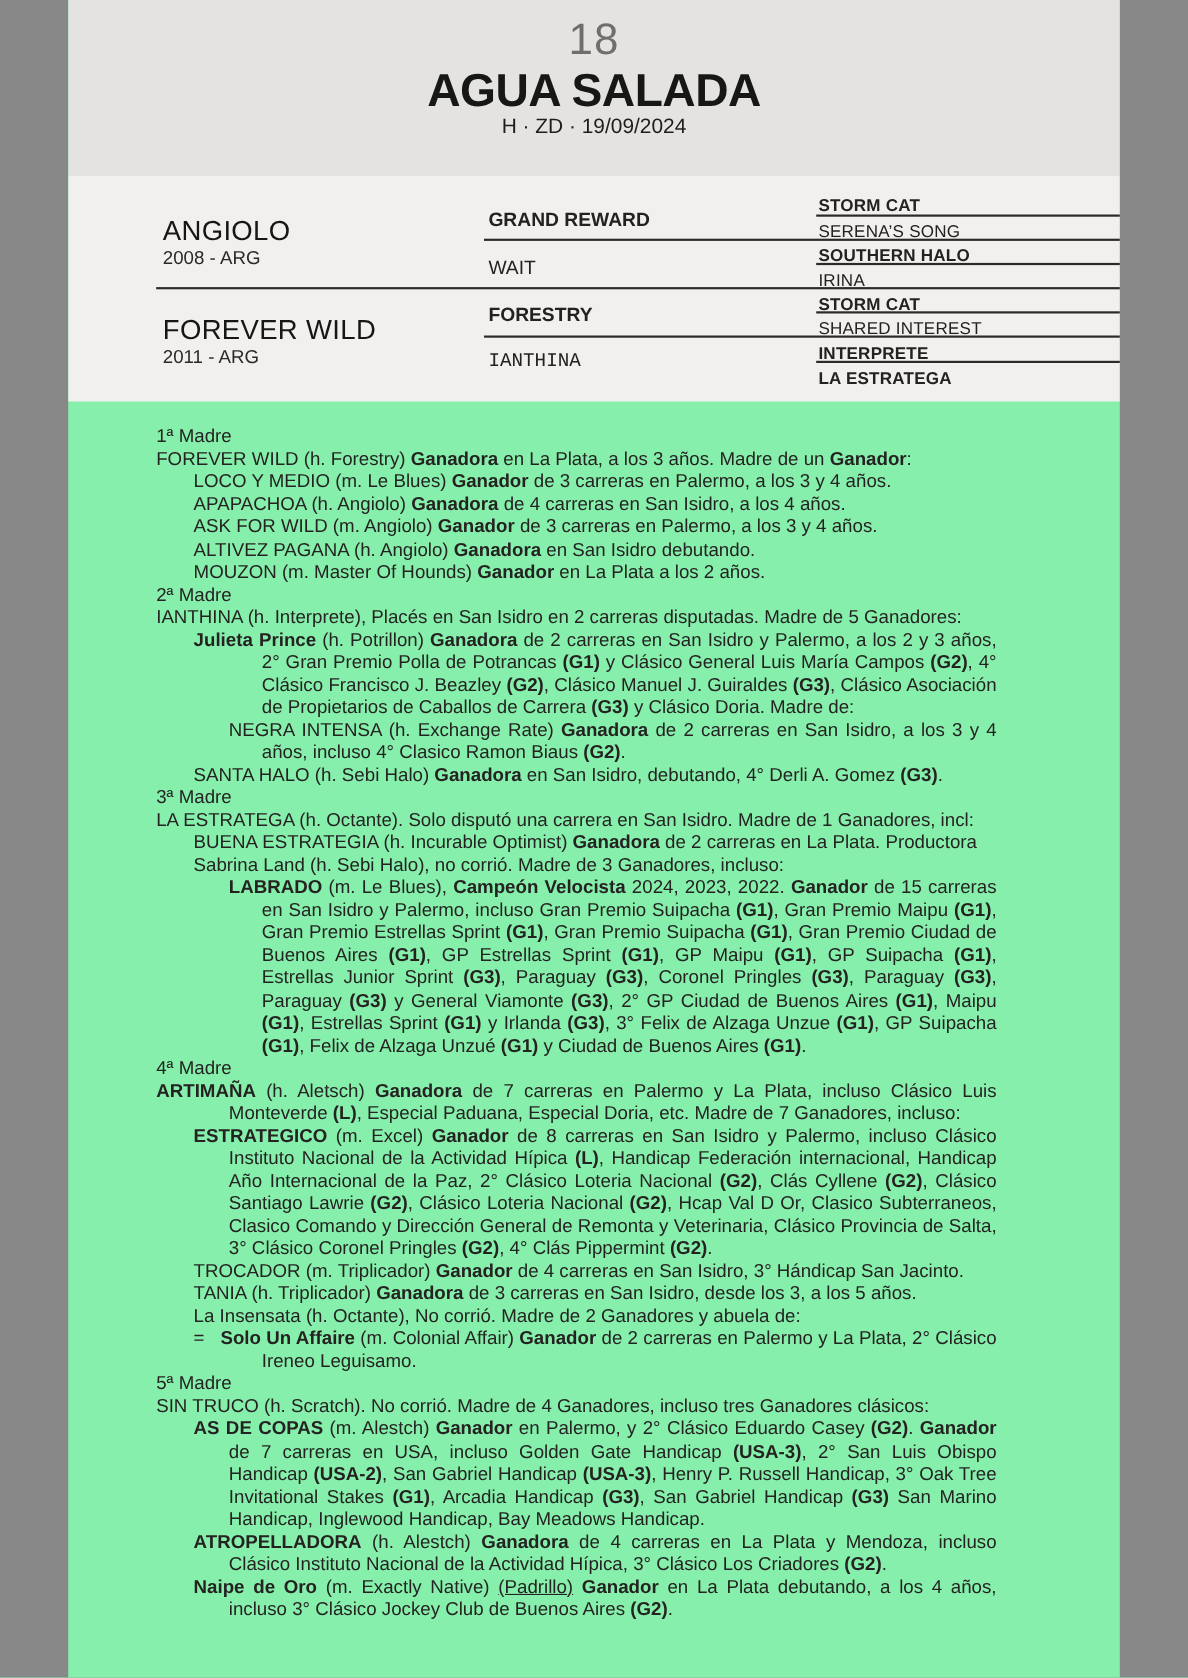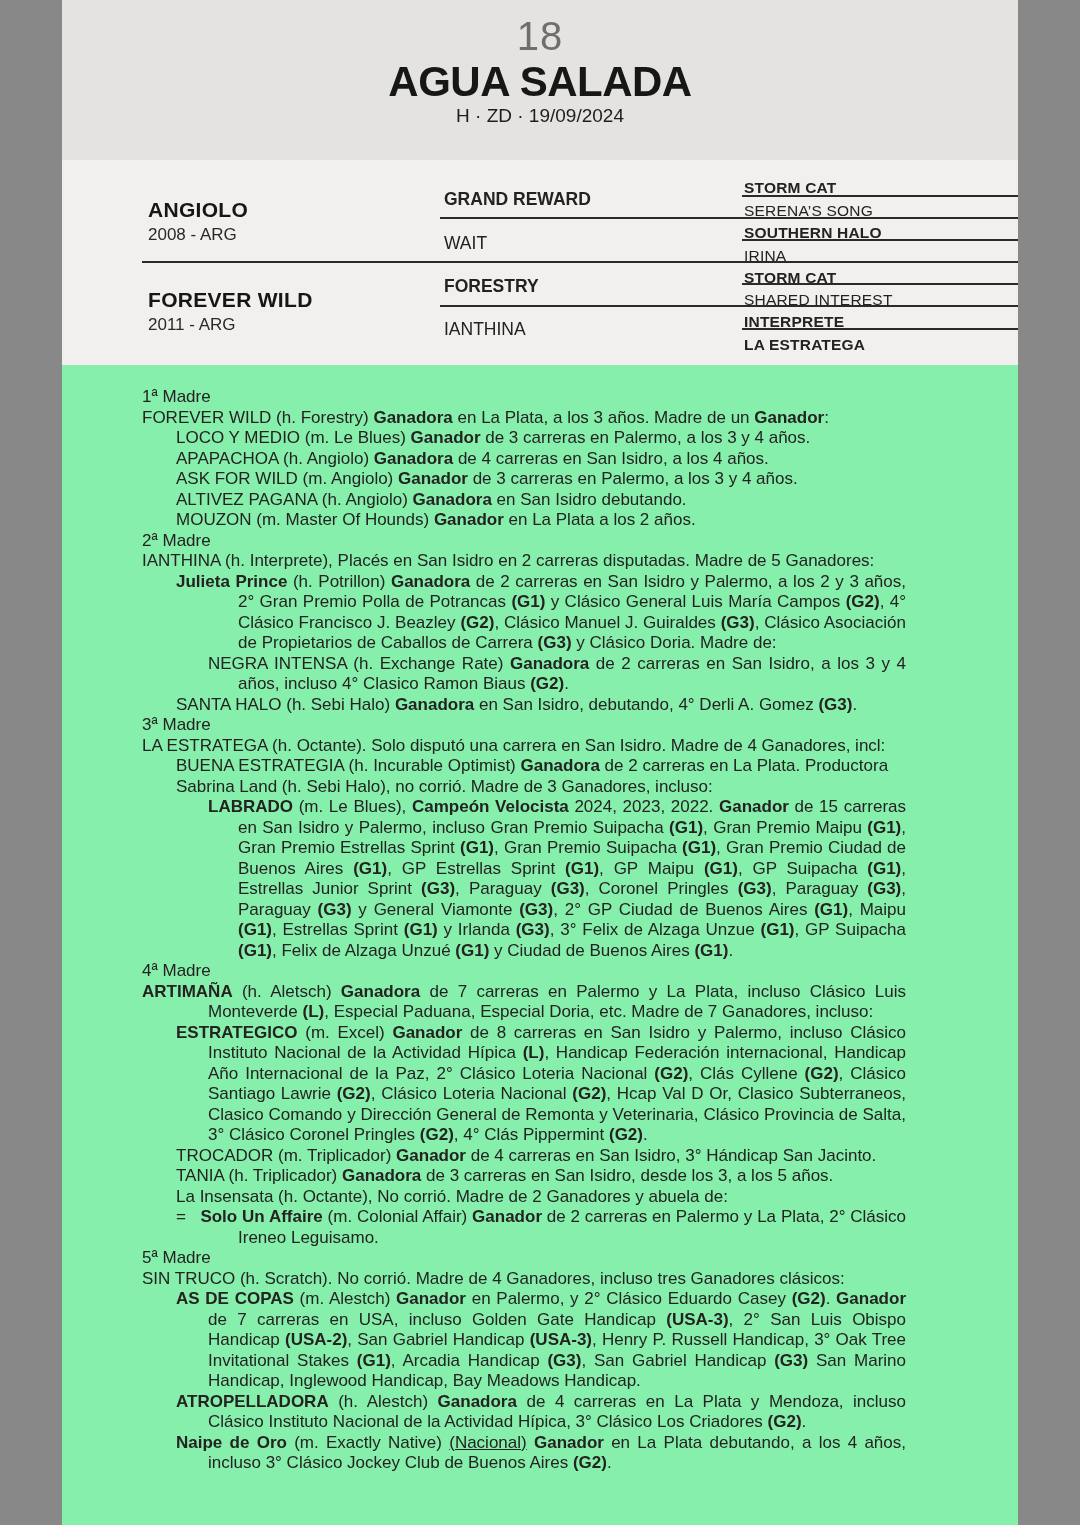--- a/index.html
+++ b/index.html
@@ -11,21 +11,21 @@
     color:#242321;
   }
   
   .header-band{height:160px;background:#e4e3e1;text-align:center;}
   .page-number{padding-top:14px;font-size:40px;line-height:44px;font-weight:300;color:#6f6e6c;letter-spacing:1px;}
   .page-title{font-size:42px;line-height:44px;font-weight:700;letter-spacing:-.5px;color:#171716;margin-top:2px;}
   .page-subtitle{font-size:19px;line-height:22px;font-weight:400;color:#1d1d1c;margin-top:1px;}
   
   .ped-band{position:relative;height:205px;background:#f1f0ee;}
   .ped-band .abs{position:absolute;white-space:nowrap;}
-  .gen1-name{font-size:21px;line-height:26px;font-weight:700;color:#161615;letter-spacing:.3px;}
+  .gen1-name{font-size:25px;line-height:26px;font-weight:400;color:#161615;letter-spacing:.3px;}
   .gen1-years{font-size:17px;line-height:18px;color:#2a2927;}
   .gen2{font-size:17.5px;line-height:20px;color:#232220;}
   .gen3{font-size:15.5px;line-height:17px;color:#232220;letter-spacing:.2px;}
   .bold{font-weight:700;}
   .uline{text-decoration:underline;}
   .pline{position:absolute;height:1.5px;background:#2b2a28;}
   
   .family{padding:22px 112px 0 80px;font-size:17px;line-height:20.5px;}
   .p{margin:0;text-align:justify;}
   .ph{text-align:left;}
@@ -48,21 +48,21 @@
   <div class="ped-band">
 
     <div class="abs gen1-name" style="left:86px;top:37px;">ANGIOLO</div>
     <div class="abs gen1-years" style="left:86px;top:66px;">2008 - ARG</div>
     <div class="abs gen1-name" style="left:86px;top:127px;">FOREVER WILD</div>
     <div class="abs gen1-years" style="left:86px;top:156px;">2011 - ARG</div>
 
     <div class="abs gen2 bold" style="left:382px;top:29px;">GRAND REWARD</div>
     <div class="abs gen2" style="left:382px;top:73px;">WAIT</div>
     <div class="abs gen2 bold" style="left:382px;top:116px;">FORESTRY</div>
-    <div class="abs gen2" style="left:382px;top:159px;">IANTHINA</div>
+    <div class="abs gen2" style="left:382px;top:159px;font-family:Liberation Mono, monospace;">IANTHINA</div>
 
     <div class="abs gen3 bold" style="left:682px;top:19px;">STORM CAT</div>
     <div class="abs gen3" style="left:682px;top:41.5px;">SERENA’S SONG</div>
     <div class="abs gen3 bold" style="left:682px;top:64px;text-align:center;">SOUTHERN HALO</div>
     <div class="abs gen3" style="left:682px;top:86.5px;">IRINA</div>
     <div class="abs gen3 bold" style="left:682px;top:108.5px;">STORM CAT</div>
     <div class="abs gen3" style="left:682px;top:131px;">SHARED INTEREST</div>
     <div class="abs gen3 bold" style="left:682px;top:153px;">INTERPRETE</div>
     <div class="abs gen3" style="left:682px;top:175.5px;font-weight:bold;">LA ESTRATEGA</div>
 
@@ -82,31 +82,31 @@
       <div class="p pb"><span>APAPACHOA (h. Angiolo) </span><span class="bold">Ganadora</span><span> de 4 carreras en San Isidro, a los 4 años.</span></div>
       <div class="p pb"><span>ASK FOR WILD (m. Angiolo) </span><span class="bold">Ganador</span><span> de 3 carreras en Palermo, a los 3 y 4 años.</span></div>
       <div class="p pb"><span>ALTIVEZ PAGANA (h. Angiolo) </span><span class="bold">Ganadora</span><span> en San Isidro debutando.</span></div>
       <div class="p pb"><span>MOUZON (m. Master Of Hounds) </span><span class="bold">Ganador</span><span> en La Plata a los 2 años.</span></div>
       <div class="p ph">2ª Madre</div>
       <div class="p pa"><span>IANTHINA (h. Interprete), Placés en San Isidro en 2 carreras disputadas. Madre de 5 Ganadores:</span></div>
       <div class="p pc"><span class="bold">Julieta Prince</span><span> (h. Potrillon) </span><span class="bold">Ganadora</span><span> de 2 carreras en San Isidro y Palermo, a los 2 y 3 años, 2° Gran Premio Polla de Potrancas </span><span class="bold">(G1)</span><span> y Clásico General Luis María Campos </span><span class="bold">(G2)</span><span>, 4° Clásico Francisco J. Beazley </span><span class="bold">(G2)</span><span>, Clásico Manuel J. Guiraldes </span><span class="bold">(G3)</span><span>, Clásico Asociación de Propietarios de Caballos de Carrera </span><span class="bold">(G3)</span><span> y Clásico Doria. Madre de:</span></div>
       <div class="p pd"><span>NEGRA INTENSA (h. Exchange Rate) </span><span class="bold">Ganadora</span><span> de 2 carreras en San Isidro, a los 3 y 4 años, incluso 4° Clasico Ramon Biaus </span><span class="bold">(G2)</span><span>.</span></div>
       <div class="p pb"><span>SANTA HALO (h. Sebi Halo) </span><span class="bold">Ganadora</span><span> en San Isidro, debutando, 4° Derli A. Gomez </span><span class="bold">(G3)</span><span>.</span></div>
       <div class="p ph">3ª Madre</div>
-      <div class="p pa"><span>LA ESTRATEGA (h. Octante). Solo disputó una carrera en San Isidro. Madre de 4 Ganadores, incl:</span></div>
+      <div class="p pa"><span>LA ESTRATEGA (h. Octante). Solo disputó una carrera en San Isidro. Madre de 1 Ganadores, incl:</span></div>
       <div class="p pb"><span>BUENA ESTRATEGIA (h. Incurable Optimist) </span><span class="bold">Ganadora</span><span> de 2 carreras en La Plata. Productora</span></div>
       <div class="p pb"><span>Sabrina Land (h. Sebi Halo), no corrió. Madre de 3 Ganadores, incluso:</span></div>
       <div class="p pd"><span class="bold">LABRADO</span><span> (m. Le Blues), </span><span class="bold">Campeón Velocista</span><span> 2024, 2023, 2022. </span><span class="bold">Ganador</span><span> de 15 carreras en San Isidro y Palermo, incluso Gran Premio Suipacha </span><span class="bold">(G1)</span><span>, Gran Premio Maipu </span><span class="bold">(G1)</span><span>, Gran Premio Estrellas Sprint </span><span class="bold">(G1)</span><span>, Gran Premio Suipacha </span><span class="bold">(G1)</span><span>, Gran Premio Ciudad de Buenos Aires </span><span class="bold">(G1)</span><span>, GP Estrellas Sprint </span><span class="bold">(G1)</span><span>, GP Maipu </span><span class="bold">(G1)</span><span>, GP Suipacha </span><span class="bold">(G1)</span><span>, Estrellas Junior Sprint </span><span class="bold">(G3)</span><span>, Paraguay </span><span class="bold">(G3)</span><span>, Coronel Pringles </span><span class="bold">(G3)</span><span>, Paraguay </span><span class="bold">(G3)</span><span>, Paraguay </span><span class="bold">(G3)</span><span> y General Viamonte </span><span class="bold">(G3)</span><span>, 2° GP Ciudad de Buenos Aires </span><span class="bold">(G1)</span><span>, Maipu </span><span class="bold">(G1)</span><span>, Estrellas Sprint </span><span class="bold">(G1)</span><span> y Irlanda </span><span class="bold">(G3)</span><span>, 3° Felix de Alzaga Unzue </span><span class="bold">(G1)</span><span>, GP Suipacha </span><span class="bold">(G1)</span><span>, Felix de Alzaga Unzué </span><span class="bold">(G1)</span><span> y Ciudad de Buenos Aires </span><span class="bold">(G1)</span><span>.</span></div>
       <div class="p ph">4ª Madre</div>
       <div class="p pa"><span class="bold">ARTIMAÑA</span><span> (h. Aletsch) </span><span class="bold">Ganadora</span><span> de 7 carreras en Palermo y La Plata, incluso Clásico Luis Monteverde </span><span class="bold">(L)</span><span>, Especial Paduana, Especial Doria, etc. Madre de 7 Ganadores, incluso:</span></div>
       <div class="p pb"><span class="bold">ESTRATEGICO</span><span> (m. Excel) </span><span class="bold">Ganador</span><span> de 8 carreras en San Isidro y Palermo, incluso Clásico Instituto Nacional de la Actividad Hípica </span><span class="bold">(L)</span><span>, Handicap Federación internacional, Handicap Año Internacional de la Paz, 2° Clásico Loteria Nacional </span><span class="bold">(G2)</span><span>, Clás Cyllene </span><span class="bold">(G2)</span><span>, Clásico Santiago Lawrie </span><span class="bold">(G2)</span><span>, Clásico Loteria Nacional </span><span class="bold">(G2)</span><span>, Hcap Val D Or, Clasico Subterraneos, Clasico Comando y Dirección General de Remonta y Veterinaria,  Clásico Provincia de Salta, 3° Clásico Coronel Pringles </span><span class="bold">(G2)</span><span>, 4° Clás Pippermint </span><span class="bold">(G2)</span><span>.</span></div>
       <div class="p pb"><span>TROCADOR (m. Triplicador) </span><span class="bold">Ganador</span><span> de 4 carreras en San Isidro, 3° Hándicap San Jacinto.</span></div>
       <div class="p pb"><span>TANIA (h. Triplicador) </span><span class="bold">Ganadora</span><span> de 3 carreras en San Isidro, desde los 3, a los 5 años.</span></div>
       <div class="p pb"><span>La Insensata (h. Octante), No corrió. Madre de 2 Ganadores y abuela de:</span></div>
       <div class="p pc"><span>=&nbsp;&nbsp;&nbsp;</span><span class="bold">Solo Un Affaire</span><span> (m. Colonial Affair) </span><span class="bold">Ganador</span><span> de 2 carreras en Palermo y La Plata, 2° Clásico Ireneo Leguisamo.</span></div>
       <div class="p ph">5ª Madre</div>
       <div class="p pa"><span>SIN TRUCO (h. Scratch). No corrió. Madre de 4 Ganadores, incluso tres Ganadores clásicos:</span></div>
       <div class="p pb"><span class="bold">AS DE COPAS</span><span> (m. Alestch) </span><span class="bold">Ganador</span><span> en Palermo, y 2° Clásico Eduardo Casey </span><span class="bold">(G2)</span><span>. </span><span class="bold">Ganador</span><span> de 7 carreras en USA, incluso Golden Gate Handicap </span><span class="bold">(USA-3)</span><span>, 2° San Luis Obispo Handicap </span><span class="bold">(USA-2)</span><span>, San Gabriel Handicap </span><span class="bold">(USA-3)</span><span>, Henry P. Russell Handicap, 3° Oak Tree Invitational Stakes </span><span class="bold">(G1)</span><span>, Arcadia Handicap </span><span class="bold">(G3)</span><span>, San Gabriel Handicap </span><span class="bold">(G3)</span><span> San Marino Handicap, Inglewood Handicap, Bay Meadows Handicap.</span></div>
       <div class="p pb"><span class="bold">ATROPELLADORA</span><span> (h. Alestch) </span><span class="bold">Ganadora</span><span> de 4 carreras en La Plata y Mendoza, incluso Clásico Instituto Nacional de la Actividad Hípica, 3° Clásico Los Criadores </span><span class="bold">(G2)</span><span>.</span></div>
-      <div class="p pb"><span class="bold">Naipe de Oro</span><span> (m. Exactly Native) </span><span class="uline">(Nacional)</span><span> </span><span class="bold">Ganador</span><span> en La Plata debutando, a los 4 años, incluso 3° Clásico Jockey Club de Buenos Aires </span><span class="bold">(G2)</span><span>.</span></div>
+      <div class="p pb"><span class="bold">Naipe de Oro</span><span> (m. Exactly Native) </span><span class="uline">(Padrillo)</span><span> </span><span class="bold">Ganador</span><span> en La Plata debutando, a los 4 años, incluso 3° Clásico Jockey Club de Buenos Aires </span><span class="bold">(G2)</span><span>.</span></div>
     </div>
 
 </div>
 
 </body></html>

